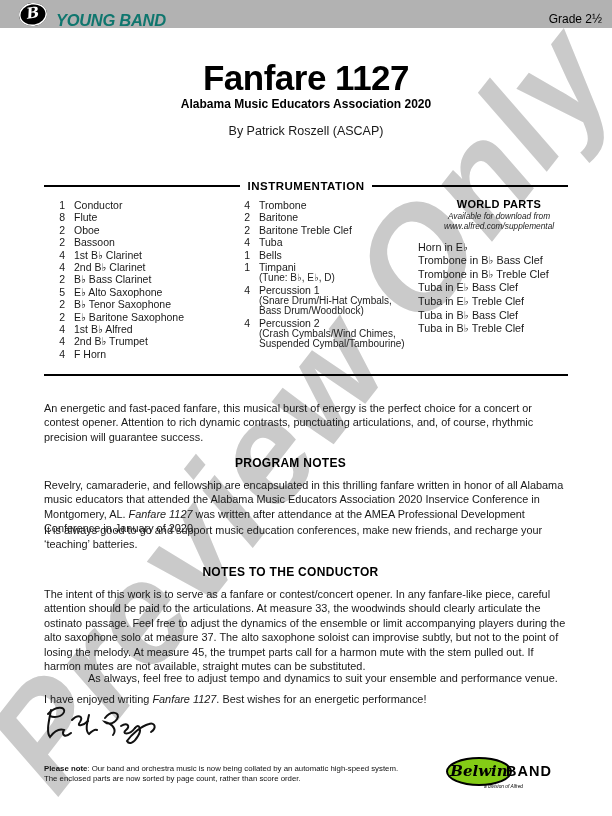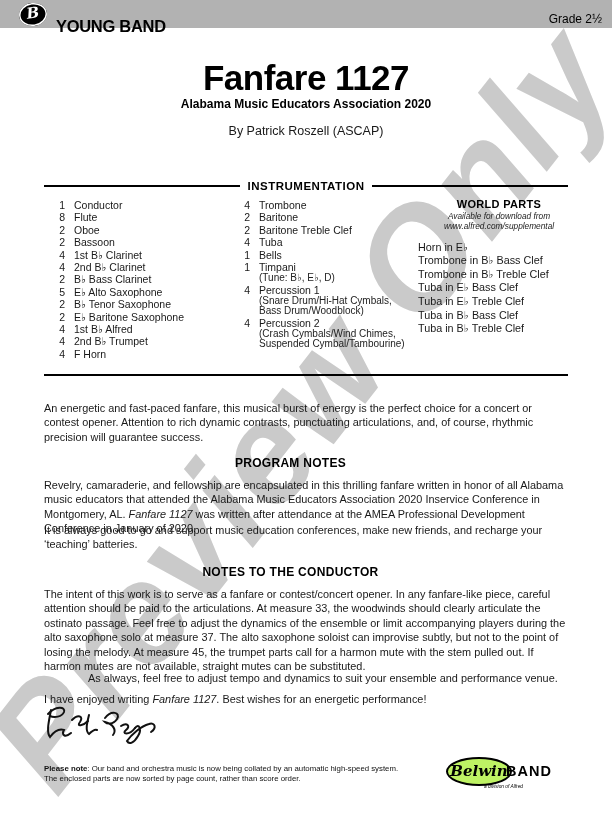--- a/index.html
+++ b/index.html
@@ -33,22 +33,22 @@
     display:flex;align-items:center;justify-content:center;
     transform:rotate(-8deg);
     box-shadow:0 0 0 1.5px #fff inset;
   }
   .brand-logo span{
     color:#fff;font-family:"DejaVu Serif",serif;
     font-style:italic;font-weight:bold;font-size:15px;line-height:1;
     transform:translateY(-1px);
   }
   .brand-name{
-    position:absolute;left:56px;top:17px;
-    font-size:16.5px;font-weight:800;letter-spacing:-0.3px;color:#000000;
+    position:absolute;left:56px;top:11px;
+    font-size:16.5px;font-weight:800;letter-spacing:-0.3px;color:#0f766e;font-style:italic;
   }
   .grade{
     position:absolute;right:10px;top:12px;
     font-size:12px;color:#000;
   }
 
   
   .title{
     position:absolute;left:0;top:58px;width:612px;text-align:center;
     font-size:35px;font-weight:800;letter-spacing:-0.5px;color:#000;
@@ -114,21 +114,21 @@
   
   .footer-note{
     position:absolute;left:44px;top:764px;width:360px;
     font-size:7.8px;line-height:10px;color:#111;
   }
   .belwin-logo{position:absolute;left:446px;top:757px;width:140px;height:34px;}
   .belwin-oval{
     position:absolute;left:0;top:0;width:62px;height:25px;
     border:2.5px solid #000;border-radius:50%;
     display:flex;align-items:center;justify-content:center;
-    background:#bef264;
+    background:#84cc16;
   }
   .belwin-script{
     font-family:"DejaVu Serif",serif;font-style:italic;font-weight:bold;
     font-size:15px;color:#000;line-height:1;
   }
   .belwin-band{
     position:absolute;left:60px;top:6px;
     font-size:14.5px;font-weight:800;letter-spacing:1px;color:#000;
   }
   .belwin-sub{

